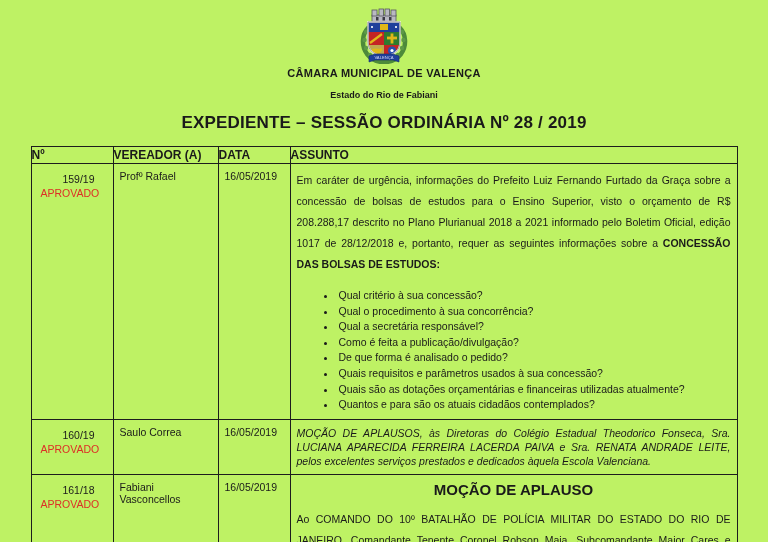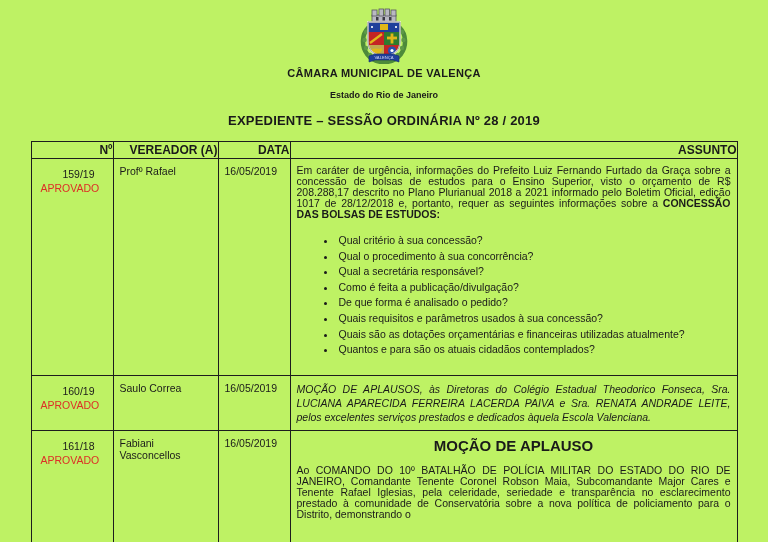--- a/index.html
+++ b/index.html
@@ -19,21 +19,21 @@
   .institution {
     margin-top: 3px;
     font-size: 11px; font-weight: bold; letter-spacing: 0.3px;
   }
   .state {
     margin-top: 11px;
     font-size: 9px; font-weight: bold;
   }
   .doc-title {
     margin-top: 13px;
-    font-size: 13px; font-weight: bold; letter-spacing: 0.2px;
+    font-size: 17px; font-weight: bold; letter-spacing: 0.2px;
   }
   .doc-section {
     margin-top: 22px;
     font-size: 11.5px; font-weight: bold; letter-spacing: 0.3px;
   }
   table.req {
     width: 706px;
     margin: 13px auto 0 auto;
     border-collapse: collapse;
     table-layout: fixed;
@@ -43,21 +43,21 @@
   table.req col.c-dat { width: 72px; }
   table.req col.c-ass { width: 447px; }
   table.req th, table.req td {
     border: 1px solid #1d1d1d;
     vertical-align: top;
     padding: 6px;
   }
   table.req th {
     height: 17px;
     font-size: 12px; font-weight: bold;
-    text-align: right;
+    text-align: left;
     padding: 1px 0 0 0;
   }
   tr.row-1 { height: 217px; }
   tr.row-2 { height: 44px; }
   tr.row-3 { height: 120px; }
   .cell-num .num {
     text-align: right;
     padding: 3px 12px 0 0;
     font-size: 10.5px;
   }
@@ -68,21 +68,21 @@
     color: var(--approved-red, #dd2f26);
   }
   .cell-ver, .cell-dat {
     padding: 3px 3px 0 5px;
     font-size: 10.5px;
   }
   .cell-ass { padding: 6px 7px 4px 8px; font-size: 10.5px; }
   .cell-ass p { margin: 0; }
   .para-justify {
     text-align: justify;
-    line-height: 11px;
+    line-height: 21px;
   }
   .para-tight {
     text-align: justify;
     line-height: 14px;
     font-style: italic;
   }
   .assunto-heading {
     text-align: center;
     font-weight: bold;
     font-size: 15px;
@@ -163,21 +163,21 @@
         </g>
 
         <g>
           <path d="M14,48 L20,46 L38,46 L44,48 L44,54 L38,52 L20,52 L14,54 z" fill="#1f3f9b" stroke="#142c6e" stroke-width="0.6"></path>
           <text x="29" y="51.2" text-anchor="middle" font-size="4.2" fill="#cfd8f5" font-family="Liberation Sans, sans-serif">VALENÇA</text>
         </g>
       </svg>
     </div>
 
     <div class="institution">CÂMARA MUNICIPAL DE VALENÇA</div>
-    <div class="state">Estado do Rio de Janeiro</div>
+    <div class="state">Estado do Rio de Fabiani</div>
     <div class="doc-title">EXPEDIENTE – SESSÃO ORDINÁRIA Nº 28 / 2019</div>
   </div>
 
   <table class="req">
     <colgroup>
       <col class="c-num">
         <col class="c-ver">
         <col class="c-dat">
         <col class="c-ass">
     </colgroup>

